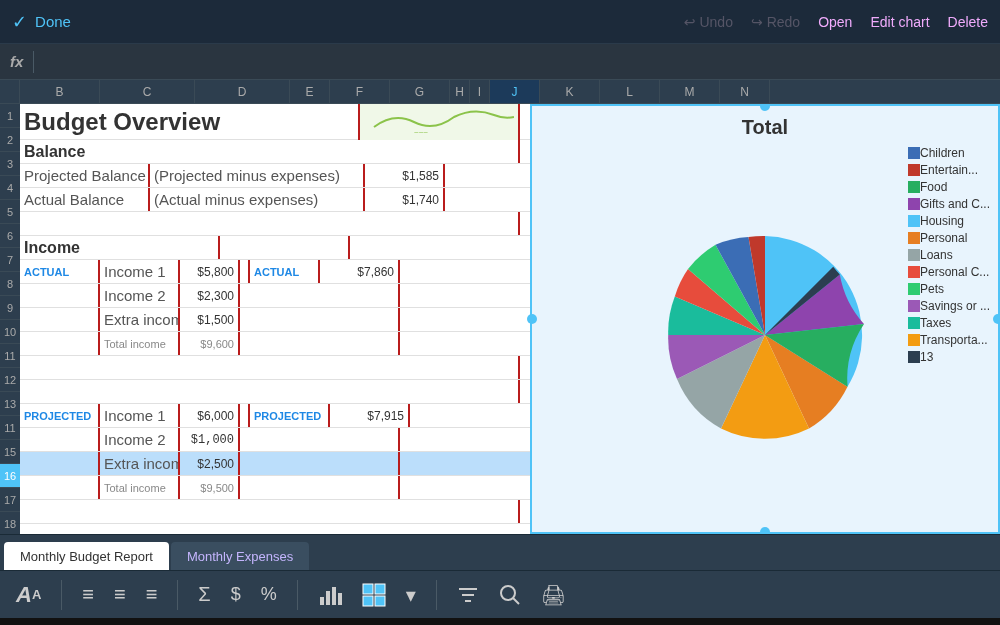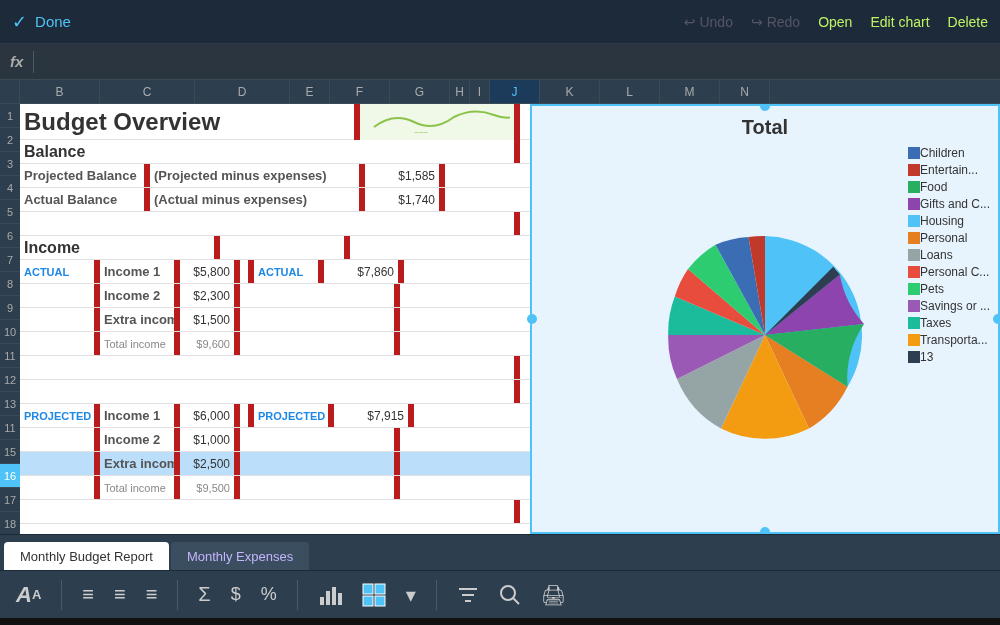--- a/index.html
+++ b/index.html
@@ -12,21 +12,21 @@
       display: flex;
       align-items: center;
       padding: 0 12px;
       gap: 16px;
       border-bottom: 1px solid #2a3a4a;
     }
     .toolbar-left { display: flex; align-items: center; gap: 8px; }
     .checkmark-icon { color: #4fc3f7; font-size: 18px; }
     .done-label { color: #4fc3f7; font-size: 15px; font-weight: 500; }
     .toolbar-right { margin-left: auto; display: flex; align-items: center; gap: 18px; }
-    .toolbar-btn { color: #bef264; font-size: 14px; cursor: pointer; display: flex; align-items: center; gap: 4px; }
+    .toolbar-btn { color: #f0abfc; font-size: 14px; cursor: pointer; display: flex; align-items: center; gap: 4px; }
     .toolbar-btn.dimmed { color: #556; }
 
     
     #formula-bar {
       height: 36px;
       background: #2a3540;
       display: flex;
       align-items: center;
       padding: 0 10px;
       gap: 10px;
@@ -144,27 +144,27 @@
       height: 24px;
       border-bottom: 1px solid #e0e0e0;
       align-items: center;
     }
     .sheet-cell {
       height: 100%;
       display: flex;
       align-items: center;
       padding: 0 4px;
       font-size: 12px;
-      border-right: 6px solid #b91c1c;
+      border-right: 2px solid #b91c1c;
       overflow: hidden;
       white-space: nowrap;
     }
     .sheet-cell.large-title { font-size: 22px; font-weight: bold; color: #333; }
     .sheet-cell.section-header { font-size: 16px; font-weight: bold; color: #333; }
-    .sheet-cell.label { color: #555; font-size: 13px; font-weight: bold; }
+    .sheet-cell.label { color: #555; font-size: 15px; }
     .sheet-cell.value { color: #333; text-align: right; justify-content: flex-end; }
     .sheet-cell.blue-label { color: #1e88e5; font-size: 11px; font-weight: bold; }
     .sheet-cell.gray-label { color: #888; font-size: 11px; }
 
     
     #sheet-tabs {
       height: 36px;
       background: #2d3e4e;
       display: flex;
       align-items: flex-end;
@@ -389,21 +389,21 @@
       <div class="sheet-cell label" style="width:80px;">Income 1</div>
       <div class="sheet-cell value" style="width:60px;">$6,000</div>
       <div class="sheet-cell" style="width:10px;"></div>
       <div class="sheet-cell blue-label" style="width:80px;">PROJECTED</div>
       <div class="sheet-cell value" style="width:80px; justify-content:flex-end;">$7,915</div>
     </div>
 
     <div class="sheet-row">
       <div class="sheet-cell" style="width:80px;"></div>
       <div class="sheet-cell label" style="width:80px;">Income 2</div>
-      <div class="sheet-cell value" style="width:60px;">$1,000</div>
+      <div class="sheet-cell value" style="width:60px;font-family:Liberation Mono, monospace;">$1,000</div>
       <div class="sheet-cell" style="width:160px;"></div>
     </div>
 
     <div class="sheet-row" style="background:#bbdefb;">
       <div class="sheet-cell" style="width:80px;"></div>
       <div class="sheet-cell label" style="width:80px; background:#bbdefb;">Extra income</div>
       <div class="sheet-cell value" style="width:60px; background:#bbdefb;">$2,500</div>
       <div class="sheet-cell" style="width:160px; background:#bbdefb;"></div>
     </div>
 

